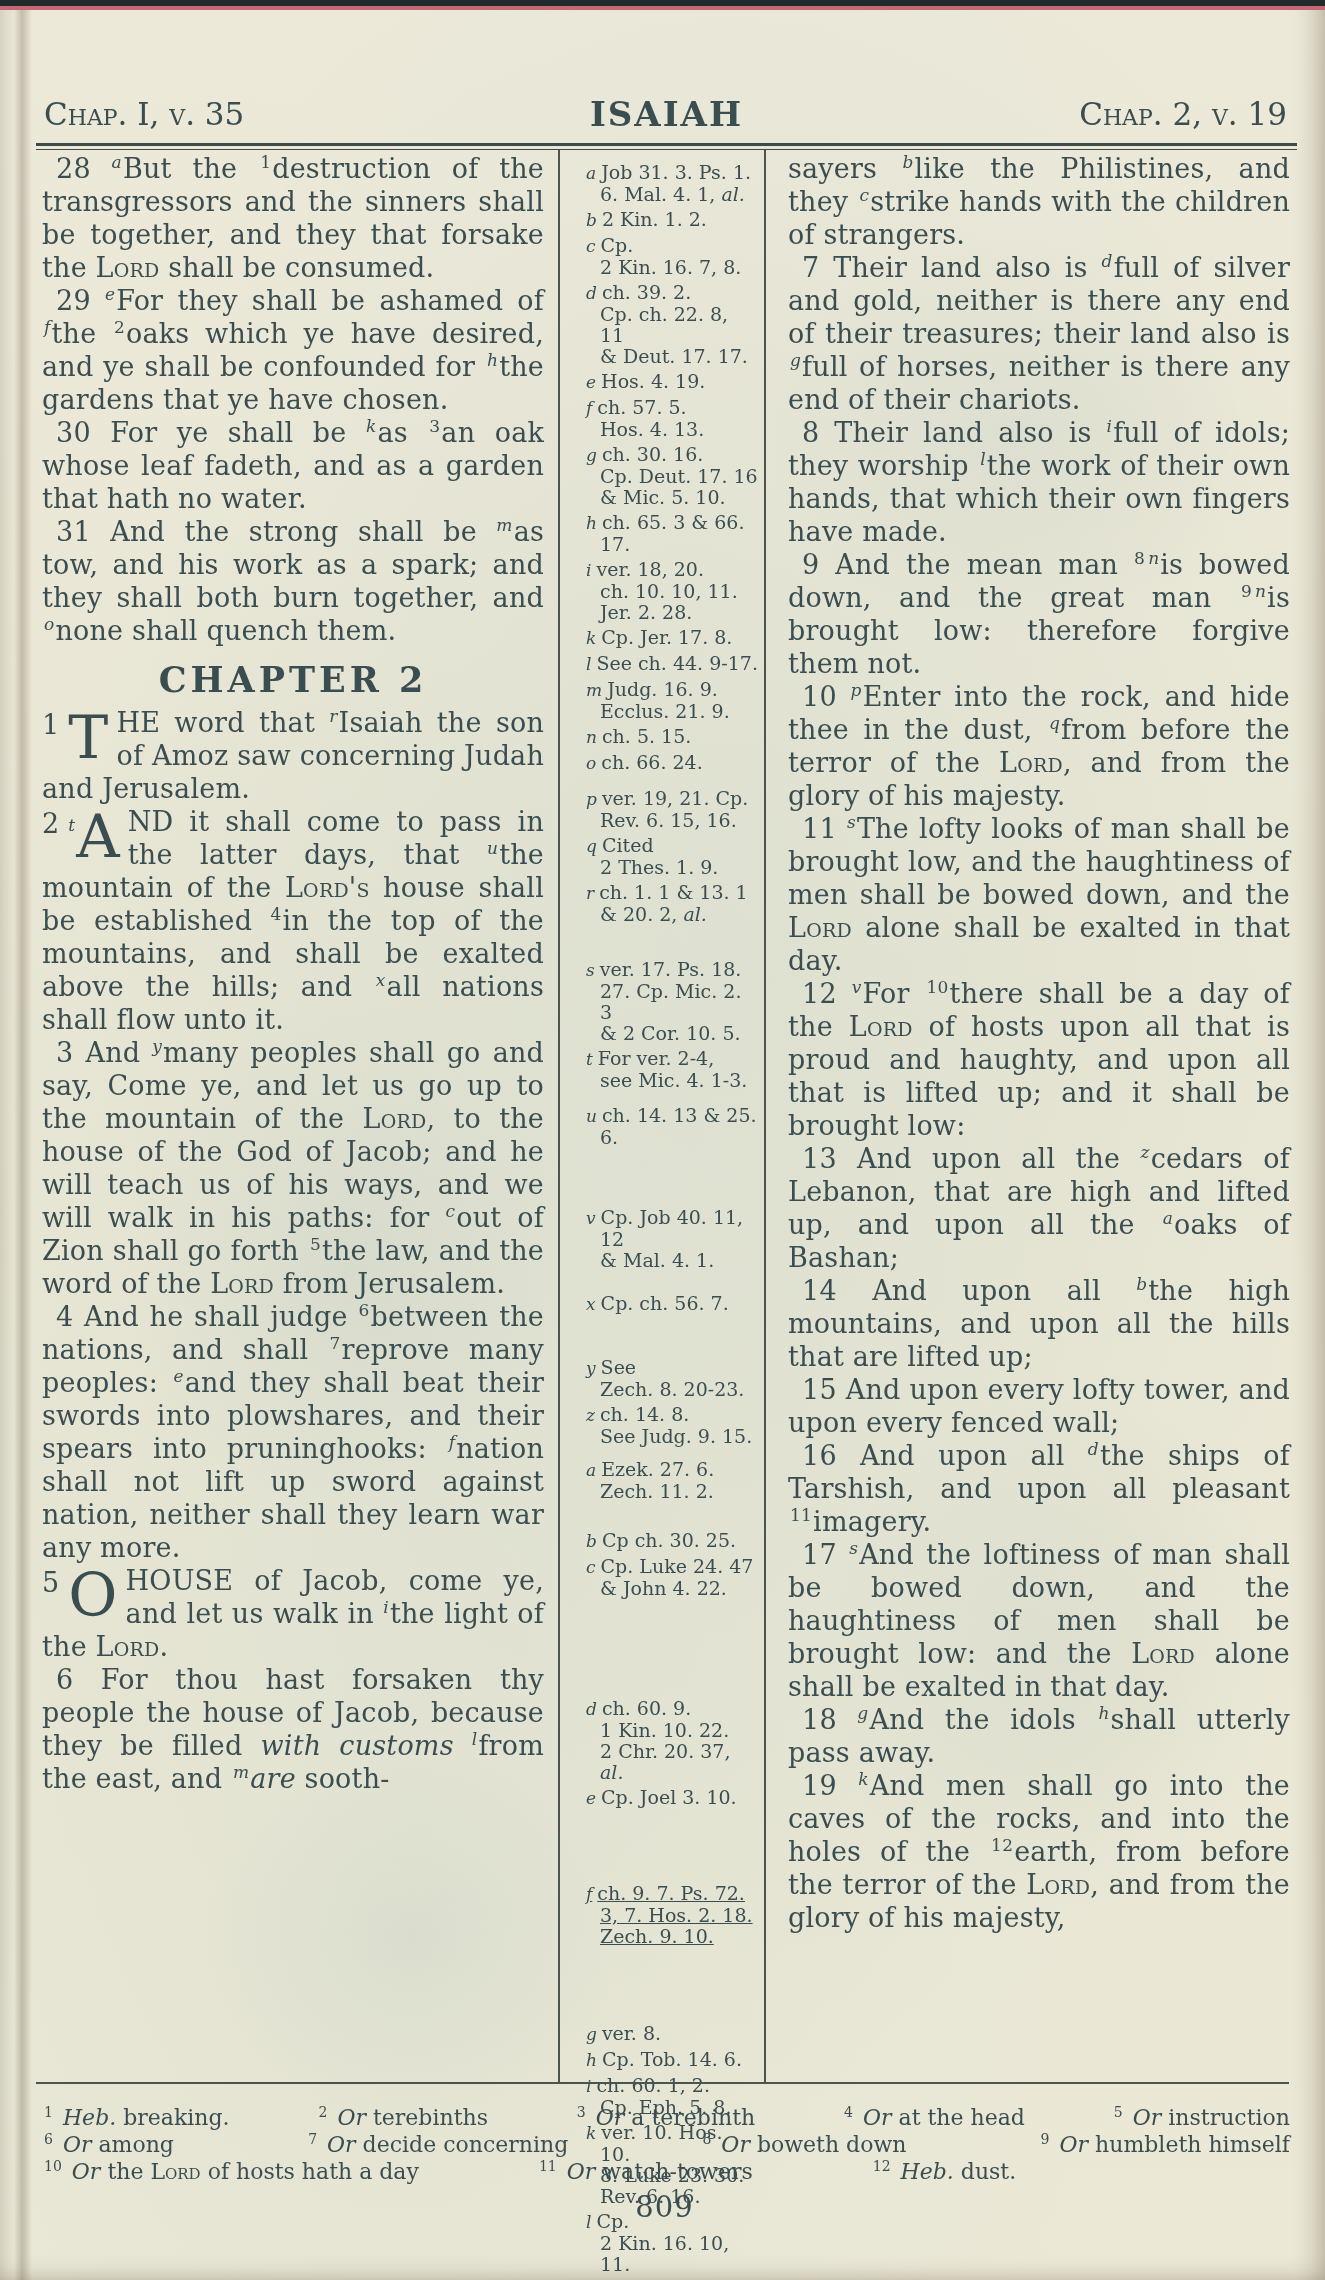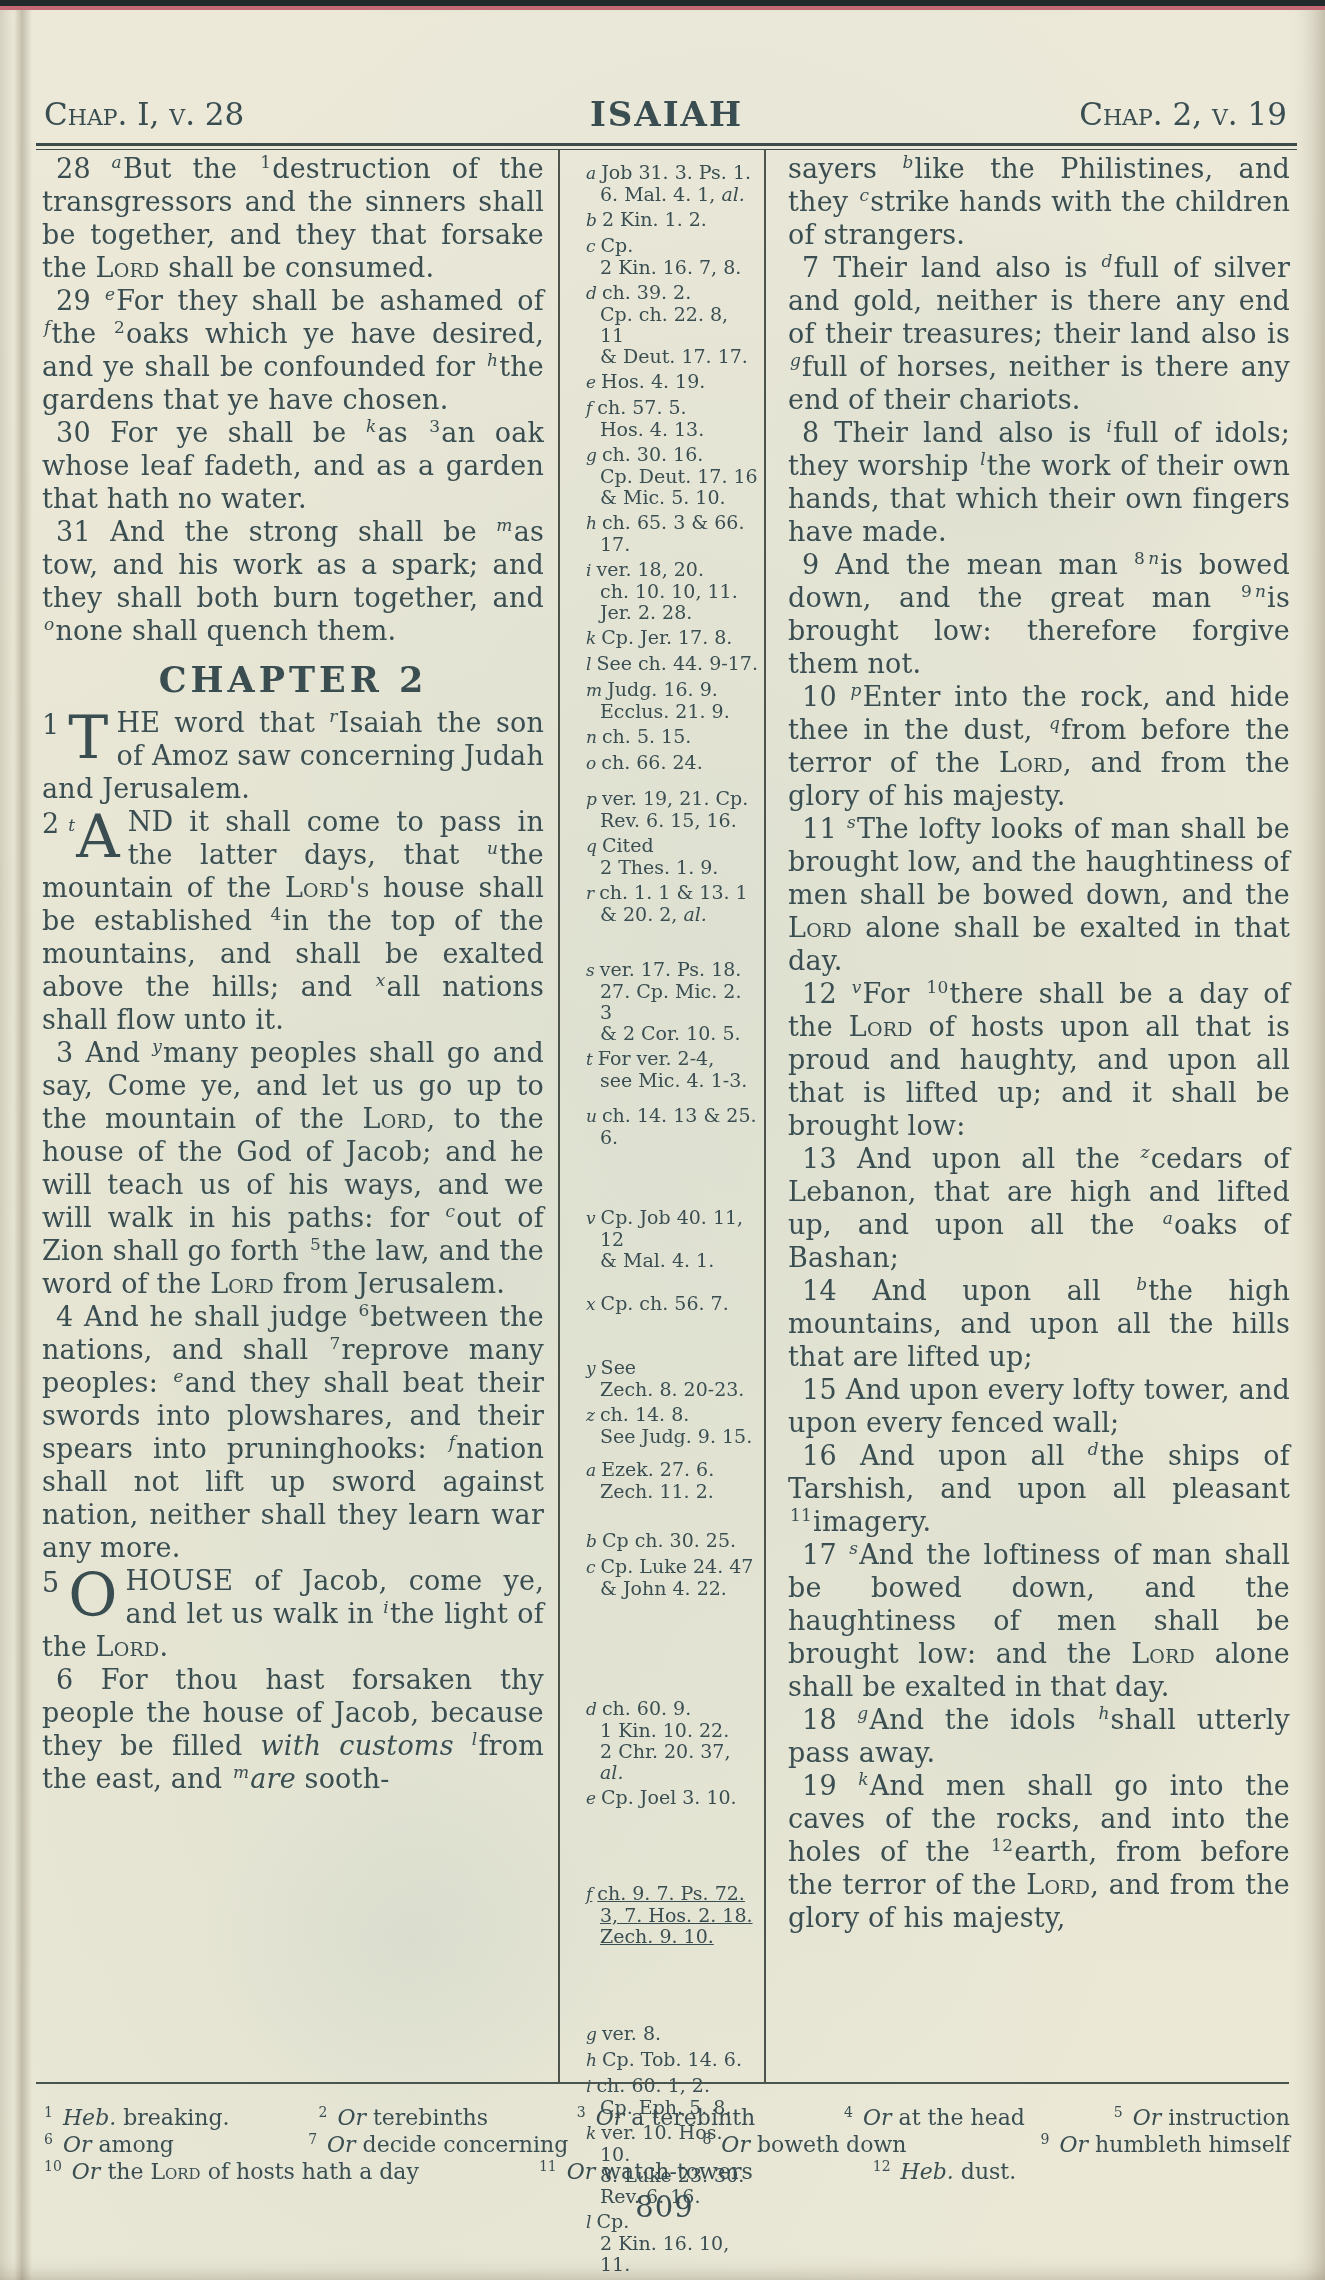--- a/index.html
+++ b/index.html
@@ -80,21 +80,21 @@
 <div class="page">
   <div class="binding-strip"></div>
   <div class="binding-pink"></div>
   <div class="fold-shadow"></div>
   <div class="ghost g1"></div>
   <div class="ghost g2"></div>
   <div class="ghost g3"></div>
   <div class="ghost g4"></div>
 
   <header class="pagehead">
-    <span class="ph-left sc">Chap. I, v. 28</span>
+    <span class="ph-left sc">Chap. I, v. 35</span>
     <span class="ph-title">ISAIAH</span>
     <span class="ph-right sc">Chap. 2, v. 19</span>
   </header>
   <div class="head-rule"></div>
 
   <section id="leftcol" class="col">
       <p><span class="vn">28</span> <sup class="sr">a</sup>But the <sup class="sn">1</sup>destruction of the transgressors and the sinners shall be together, and they that forsake the <span class="sc">Lord</span> shall be consumed.</p>
       <p><span class="vn">29</span> <sup class="sr">e</sup>For they shall be ashamed of <sup class="sr">f</sup>the <sup class="sn">2</sup>oaks which ye have desired, and ye shall be confounded for <sup class="sr">h</sup>the gardens that ye have chosen.</p>
       <p><span class="vn">30</span> For ye shall be <sup class="sr">k</sup>as <sup class="sn">3</sup>an oak whose leaf fadeth, and as a garden that hath no water.</p>
       <p><span class="vn">31</span> And the strong shall be <sup class="sr">m</sup>as tow, and his work as a spark; and they shall both burn together, and <sup class="sr">o</sup>none shall quench them.</p>

